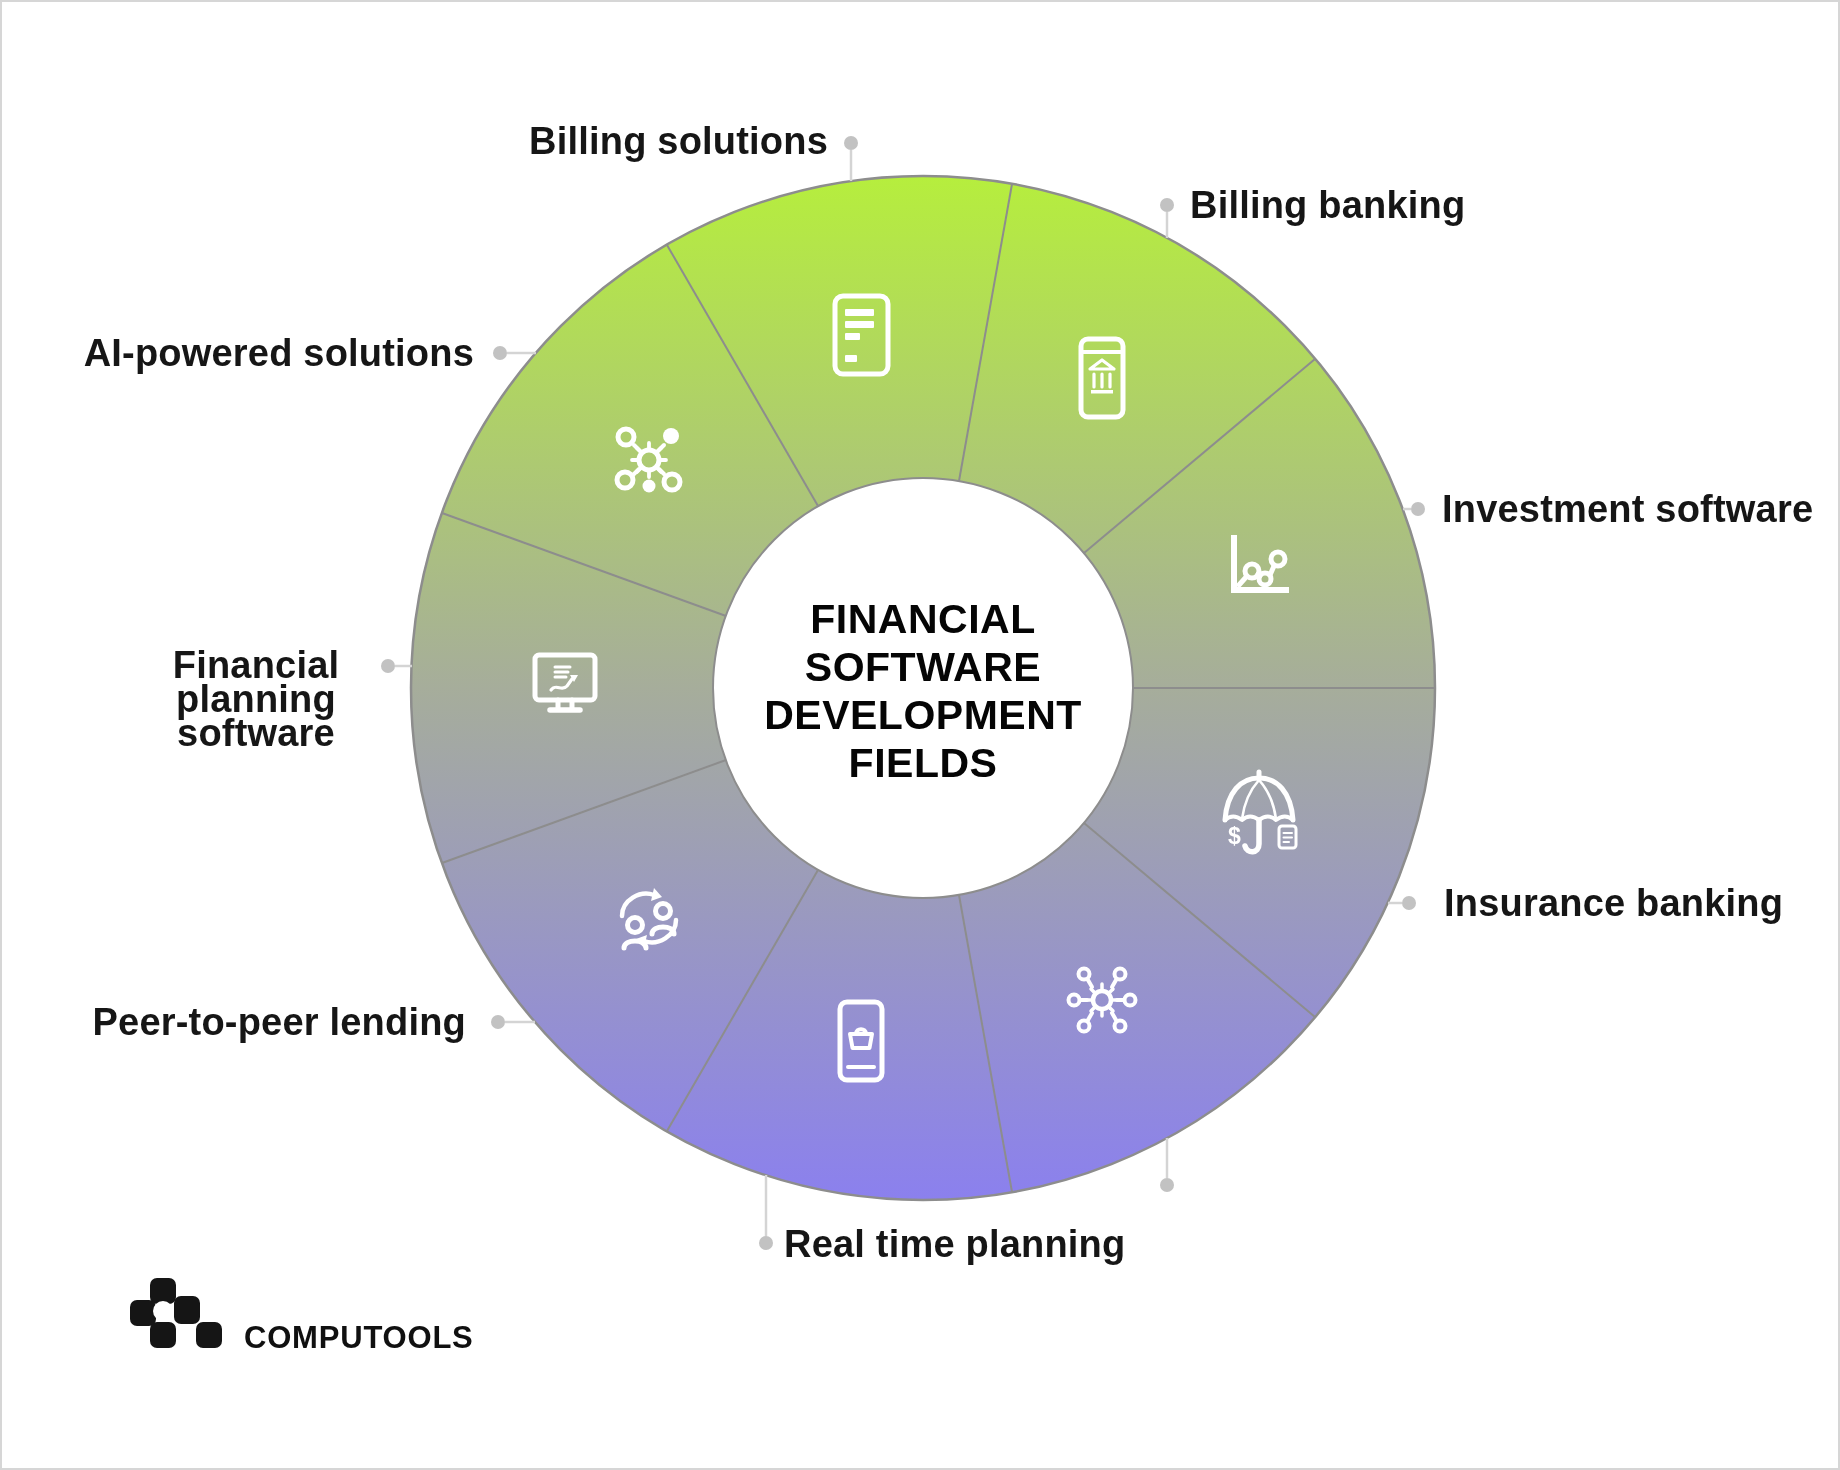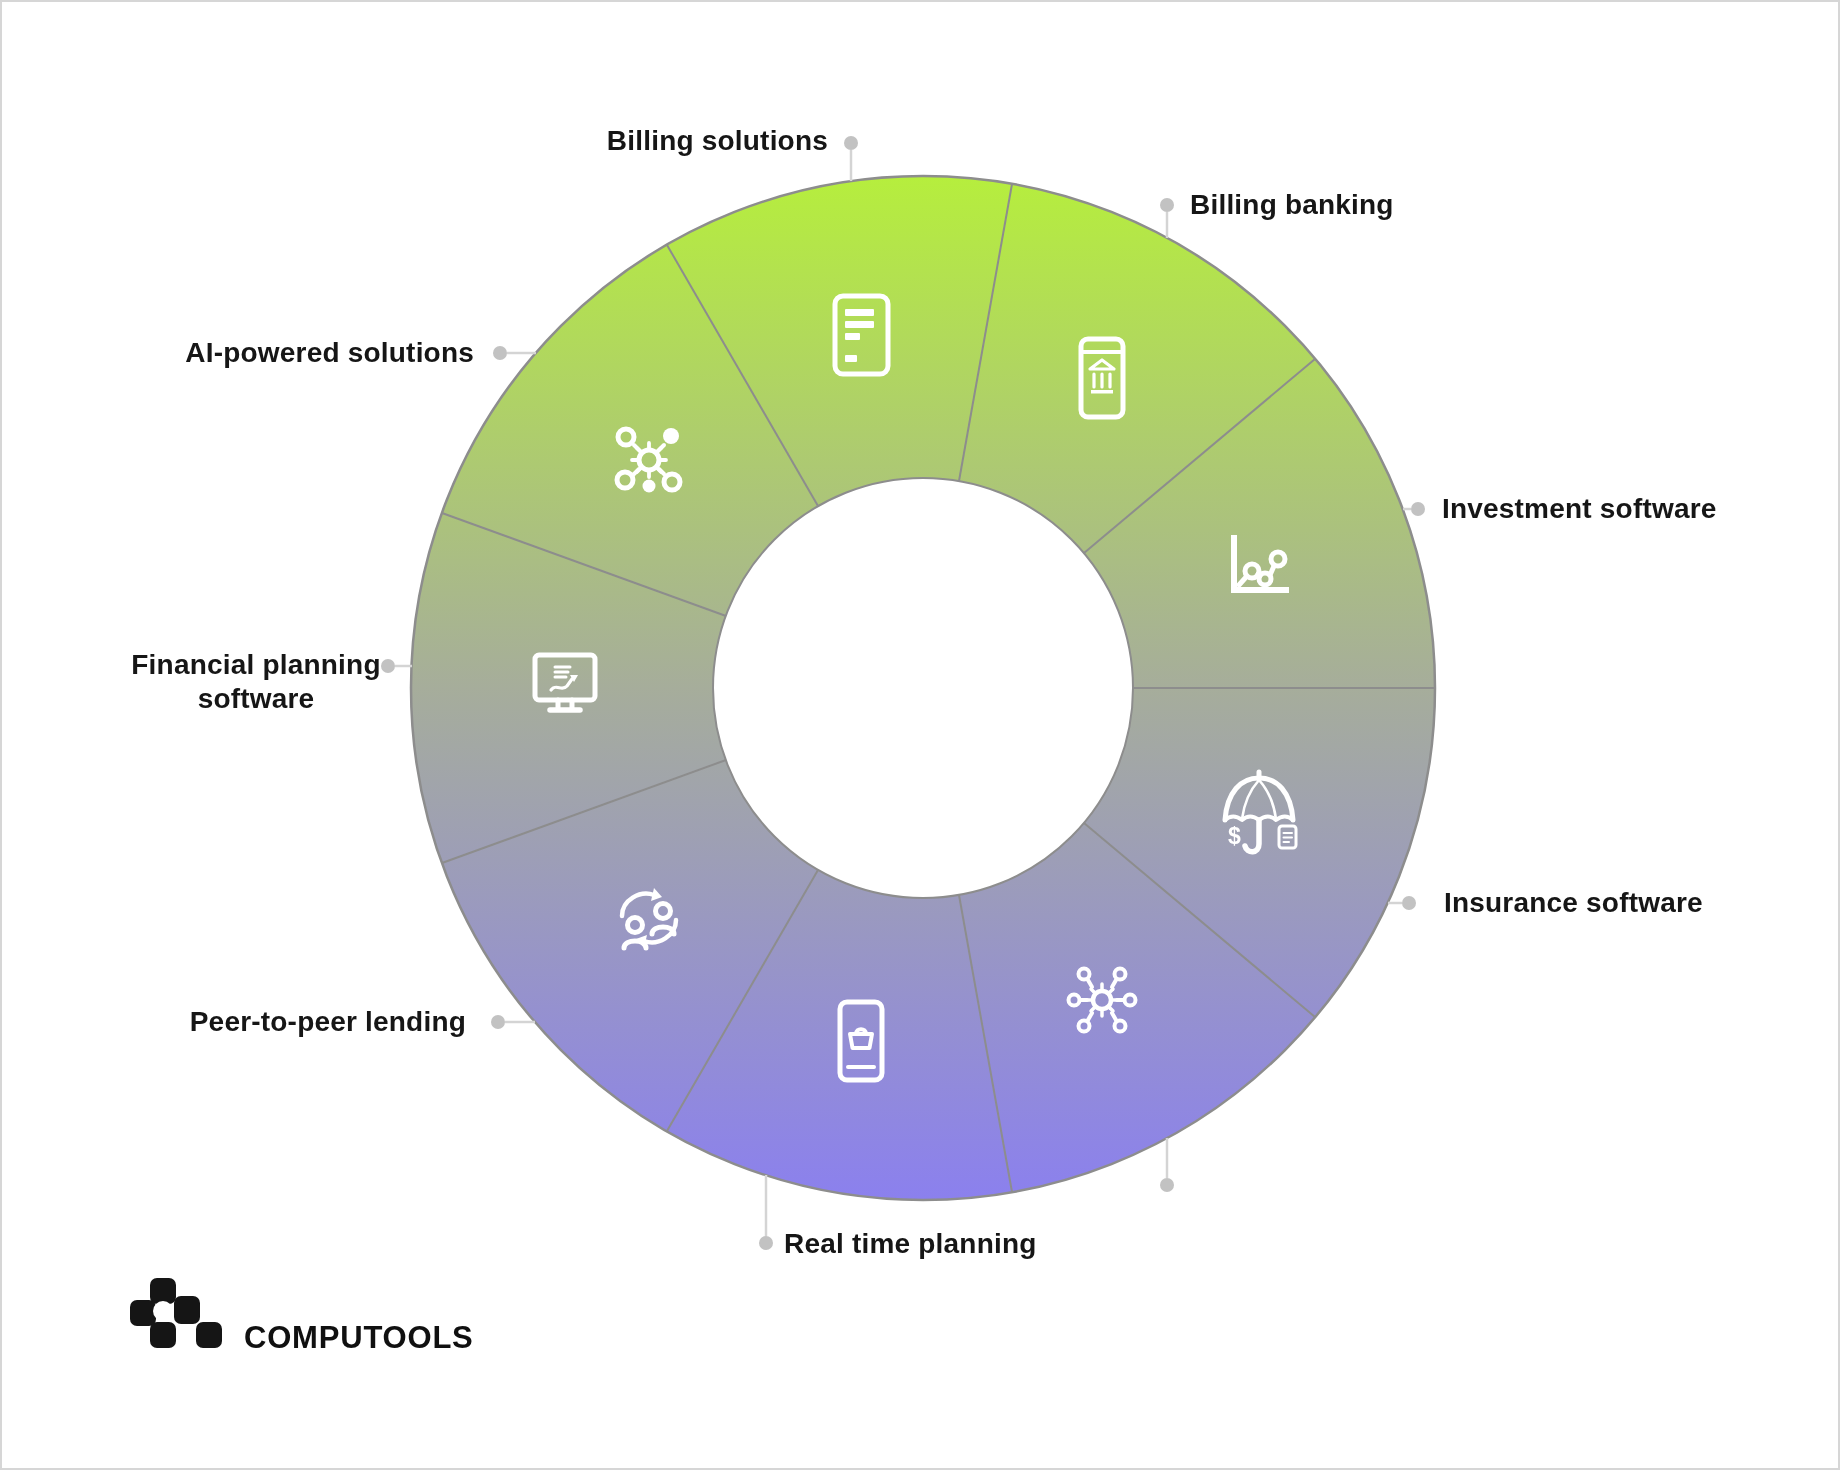--- a/index.html
+++ b/index.html
@@ -8,21 +8,21 @@
     width:1840px;height:1470px;
     background:#ffffff;
     border:2px solid #d6d6d6;
     box-sizing:border-box;
     font-family:"Liberation Sans", sans-serif;
     overflow:hidden;
   }
   #diagram-svg{position:absolute;left:0;top:0;}
   .seg-label{
     position:absolute;
-    font-size:28px;
+    font-size:38px;
     font-weight:600;
     letter-spacing:0.2px;
     color:#161616;
     line-height:34px;
     white-space:nowrap;
   }
   .seg-label.wrap{white-space:normal;}
   #center-title{
     position:absolute;
     left:921px;top:690px;
@@ -235,26 +235,30 @@
       <circle cx="62" cy="18" r="8" fill="#ffffff" stroke="none"></circle>
       <circle cx="16" cy="62" r="8" stroke-width="5"></circle>
       <circle cx="63" cy="64" r="8" stroke-width="5"></circle>
       <circle cx="40" cy="68" r="6.5" fill="#ffffff" stroke="none"></circle>
     </g>
   </svg>
 
   <div class="seg-label" style="right:1010px;top:122px;text-align:right;">Billing solutions</div>
   <div class="seg-label" style="left:1188px;top:186px;">Billing banking</div>
   <div class="seg-label" style="left:1440px;top:490px;">Investment software</div>
-  <div class="seg-label" style="left:1442px;top:884px;">Insurance software</div>
+  <div class="seg-label" style="left:1442px;top:884px;">Insurance banking</div>
   <div class="seg-label" style="left:782px;top:1225px;">Real time planning</div>
   <div class="seg-label" style="right:1372px;top:1003px;text-align:center;">Peer-to-peer lending</div>
   <div class="seg-label wrap" style="left:119px;top:646px;width:270px;text-align:center;">Financial planning software</div>
   <div class="seg-label" style="right:1364px;top:334px;text-align:right;">AI-powered solutions</div>
 
+  <div id="center-title">FINANCIAL
+SOFTWARE
+DEVELOPMENT
+FIELDS</div>
 
   <svg id="logo" width="94" height="72" viewBox="0 0 94 72">
     <g fill="#151515">
       <rect x="20" y="0" width="26" height="26" rx="7"></rect>
       <rect x="0" y="22" width="26" height="26" rx="7"></rect>
       <rect x="20" y="44" width="26" height="26" rx="7"></rect>
       <rect x="44" y="18" width="26" height="28" rx="7"></rect>
       <rect x="66" y="44" width="26" height="26" rx="7"></rect>
     </g>
     <circle cx="33" cy="33" r="10" fill="#ffffff"></circle>

